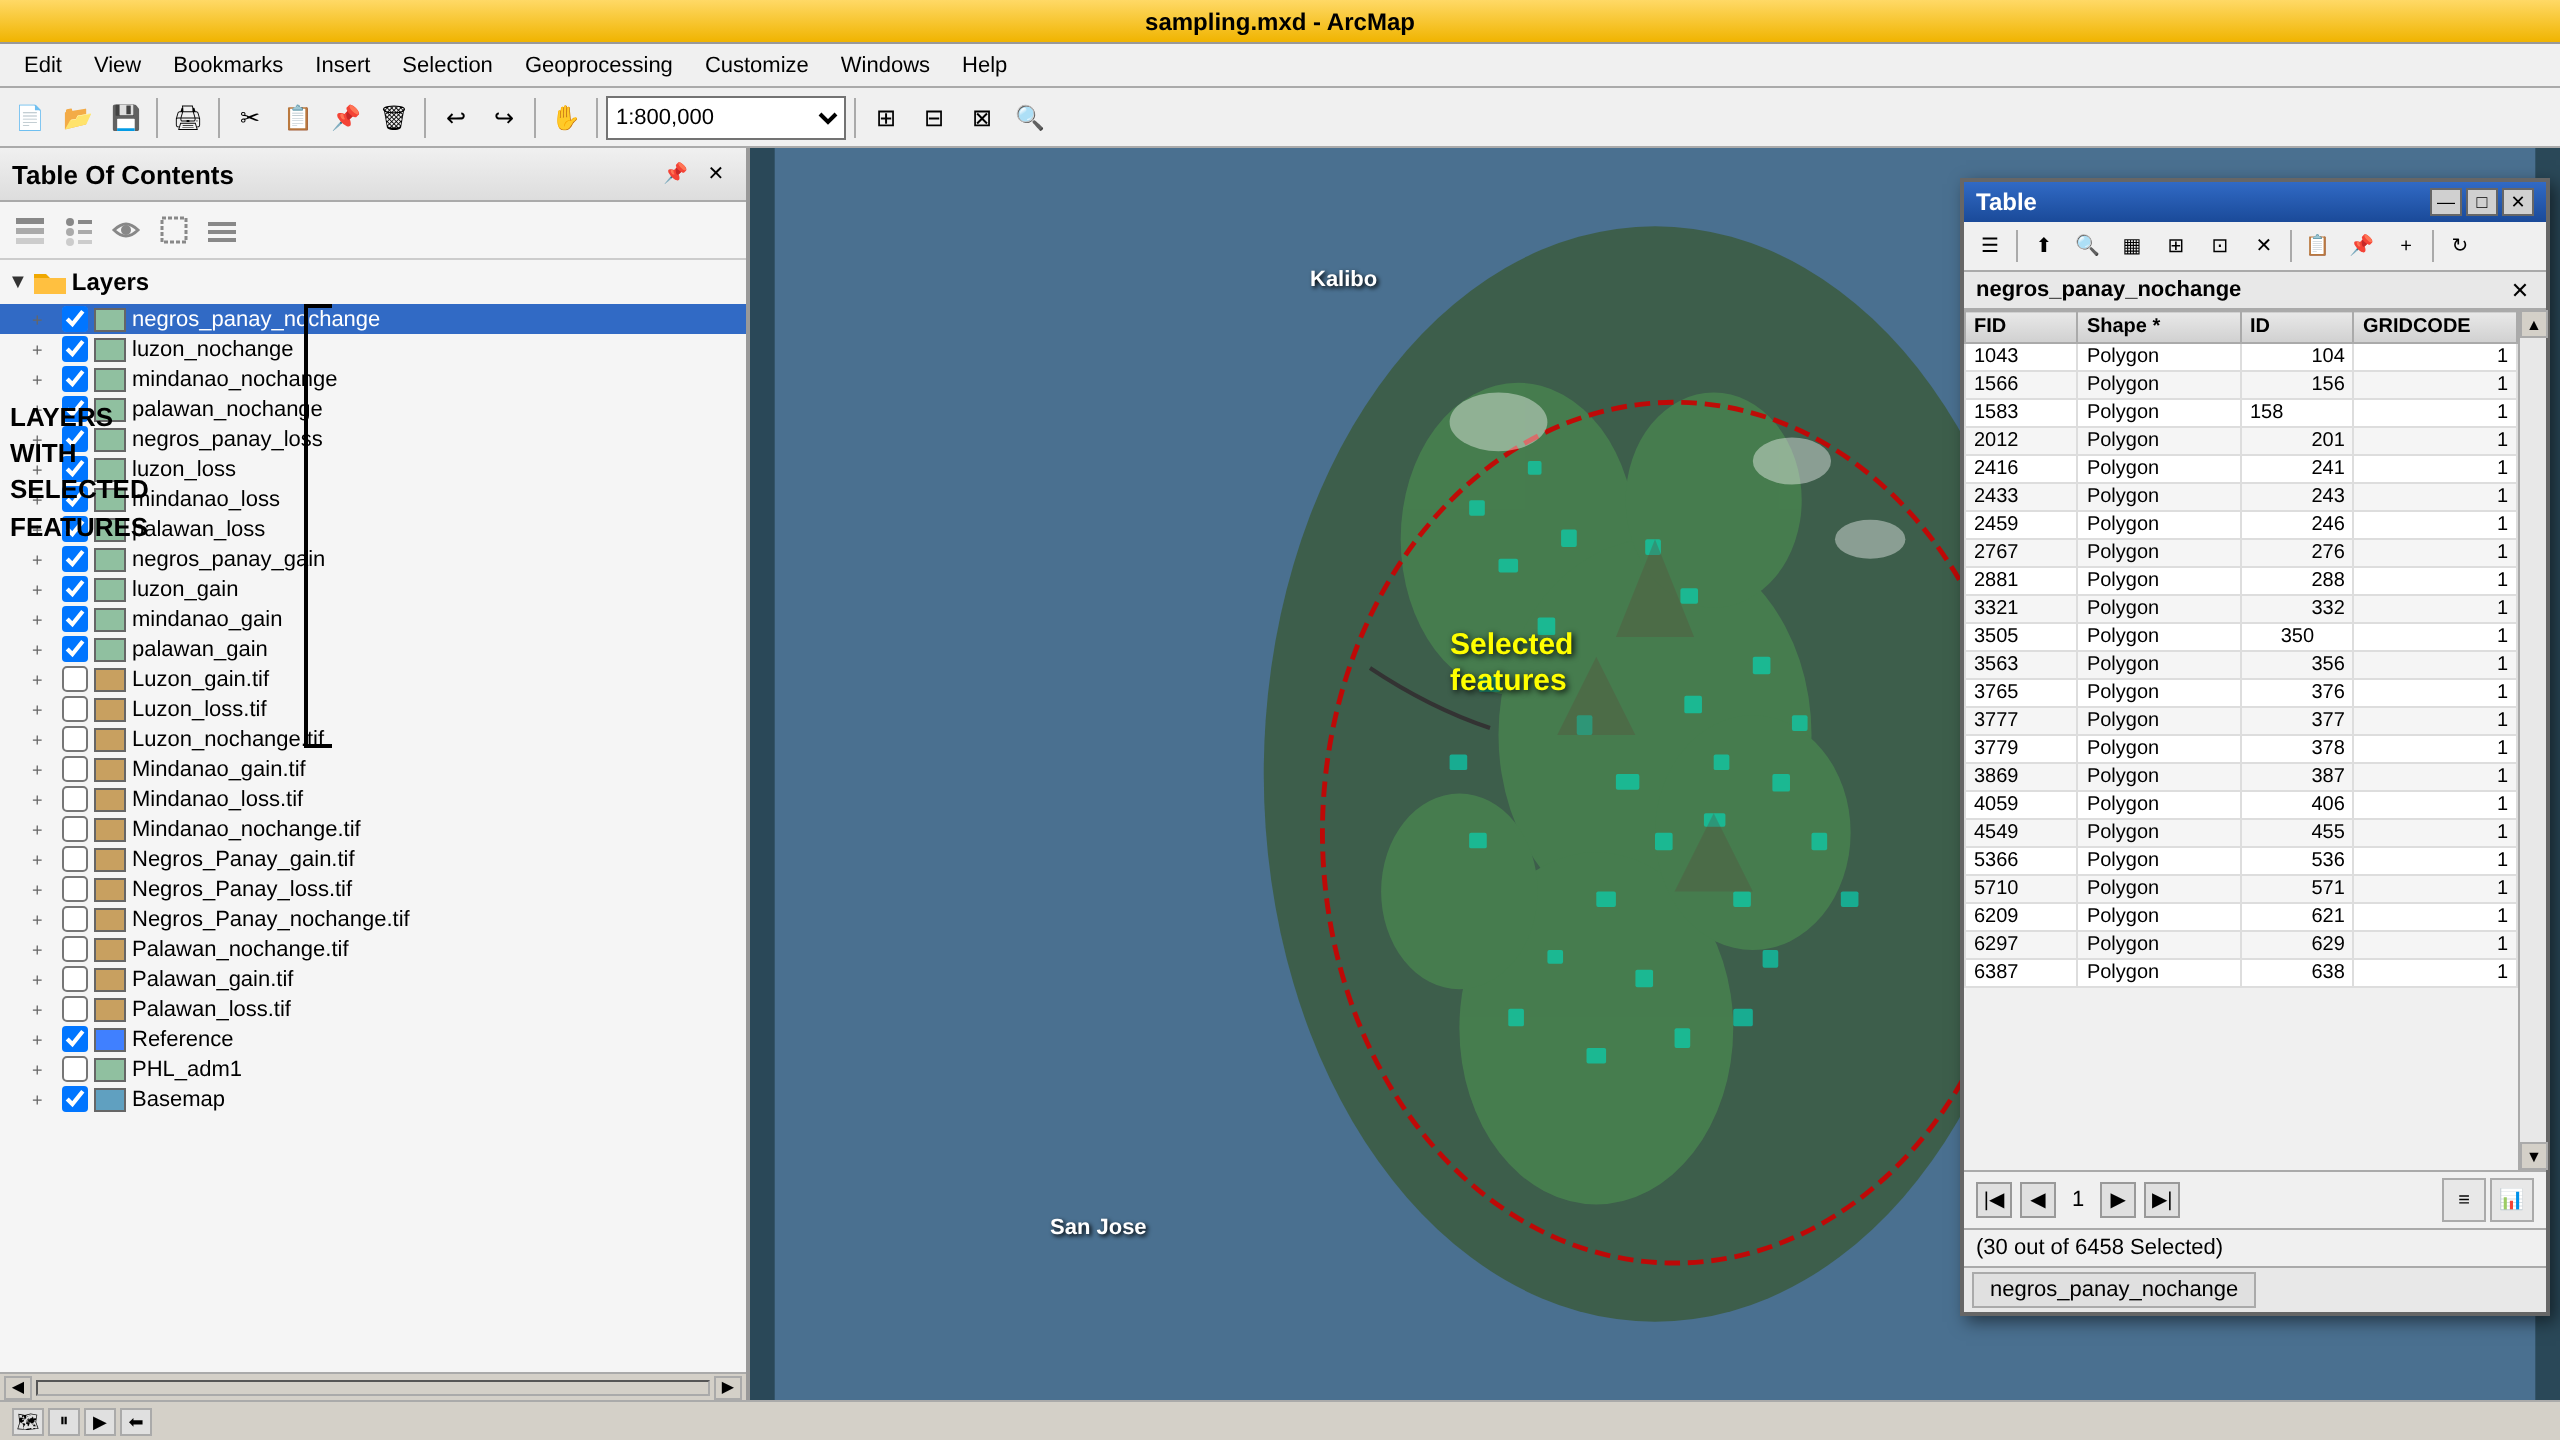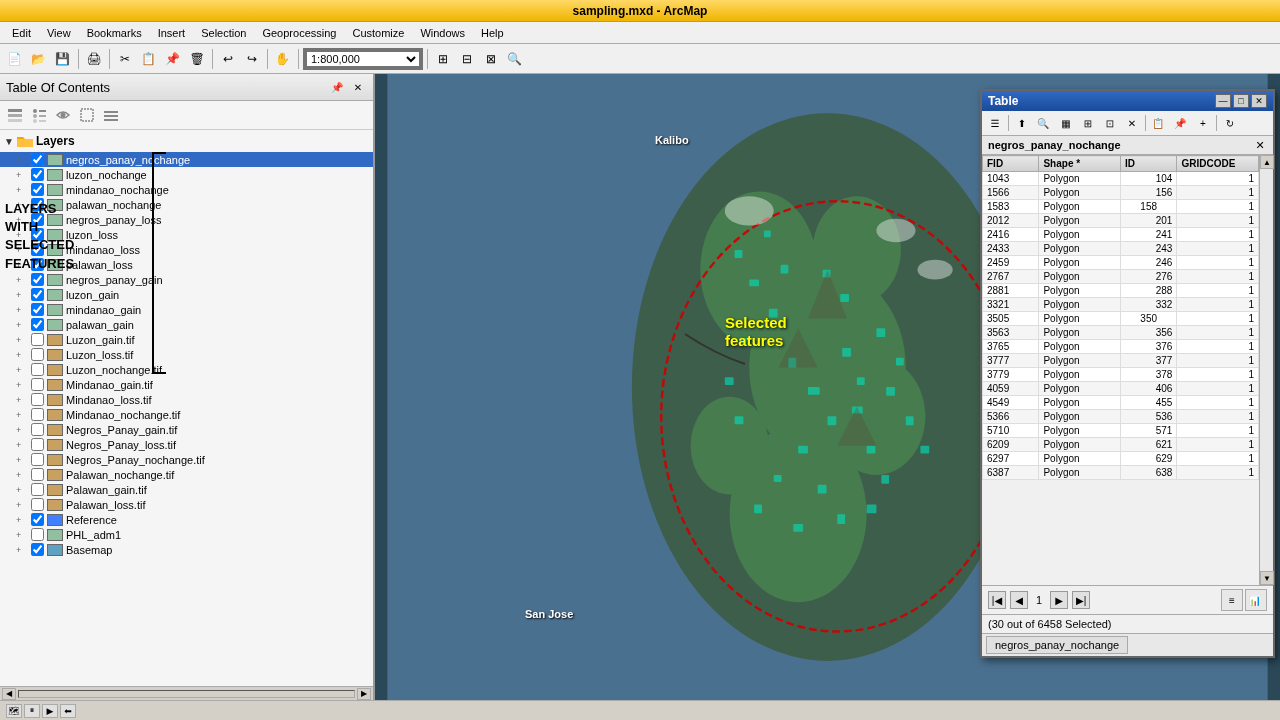--- a/index.html
+++ b/index.html
@@ -47,21 +47,21 @@
       width: 22px; height: 22px;
       border: 1px solid transparent;
       background: transparent;
       cursor: pointer;
       display: flex; align-items: center; justify-content: center;
       font-size: 12px;
     }
     .toolbar-separator { width: 1px; height: 20px; background: #aaa; margin: 0 2px; }
     .scale-dropdown {
       width: 120px; height: 22px; font-size: 11px;
-      border: 4px solid #737373; background: white;
+      border: 1px solid #737373; background: white;
     }
     
     
     .main-layout {
       display: flex;
       height: calc(720px - 22px - 22px - 30px - 20px);
     }
     
     
     .toc-panel {
@@ -74,21 +74,21 @@
       flex-shrink: 0;
     }
     .toc-header {
       background: linear-gradient(to bottom, #f0f0f0, #ddd);
       padding: 4px 6px;
       border-bottom: 1px solid #aaa;
       display: flex;
       align-items: center;
       justify-content: space-between;
     }
-    .toc-title { font-size: 13px; font-weight: normal; color: #000; }
+    .toc-title { font-size: 13px; font-weight: bold; color: #000; }
     .toc-controls { display: flex; gap: 2px; align-items: center; }
     .toc-btn { width: 18px; height: 18px; border: none; background: transparent; cursor: pointer; font-size: 10px; display: flex; align-items: center; justify-content: center; }
     
     .toc-toolbar {
       padding: 3px 4px;
       border-bottom: 1px solid #ccc;
       display: flex; gap: 2px;
     }
     .toc-tool-btn { width: 22px; height: 22px; border: 1px solid transparent; background: transparent; cursor: pointer; font-size: 11px; display: flex; align-items: center; justify-content: center; }
     
@@ -682,21 +682,21 @@
   </tr>
                 <tr>
     <td>1566</td>
     <td>Polygon</td>
     <td style="text-align:right;">156</td>
     <td style="text-align:right;">1</td>
   </tr>
                 <tr>
     <td>1583</td>
     <td>Polygon</td>
-    <td style="text-align:center;">158</td>
+    <td style="text-align:left;">158</td>
     <td style="text-align:right;">1</td>
   </tr>
                 <tr>
     <td>2012</td>
     <td>Polygon</td>
     <td style="text-align:right;">201</td>
     <td style="text-align:right;">1</td>
   </tr>
                 <tr>
     <td>2416</td>
@@ -755,20 +755,26 @@
                 <tr>
     <td>3777</td>
     <td>Polygon</td>
     <td style="text-align:right;">377</td>
     <td style="text-align:right;">1</td>
   </tr>
                 <tr>
     <td>3779</td>
     <td>Polygon</td>
     <td style="text-align:right;">378</td>
+    <td style="text-align:right;">1</td>
+  </tr>
+                <tr>
+    <td>3869</td>
+    <td>Polygon</td>
+    <td style="text-align:right;">387</td>
     <td style="text-align:right;">1</td>
   </tr>
                 <tr>
     <td>4059</td>
     <td>Polygon</td>
     <td style="text-align:right;">406</td>
     <td style="text-align:right;">1</td>
   </tr>
                 <tr>
     <td>4549</td>

